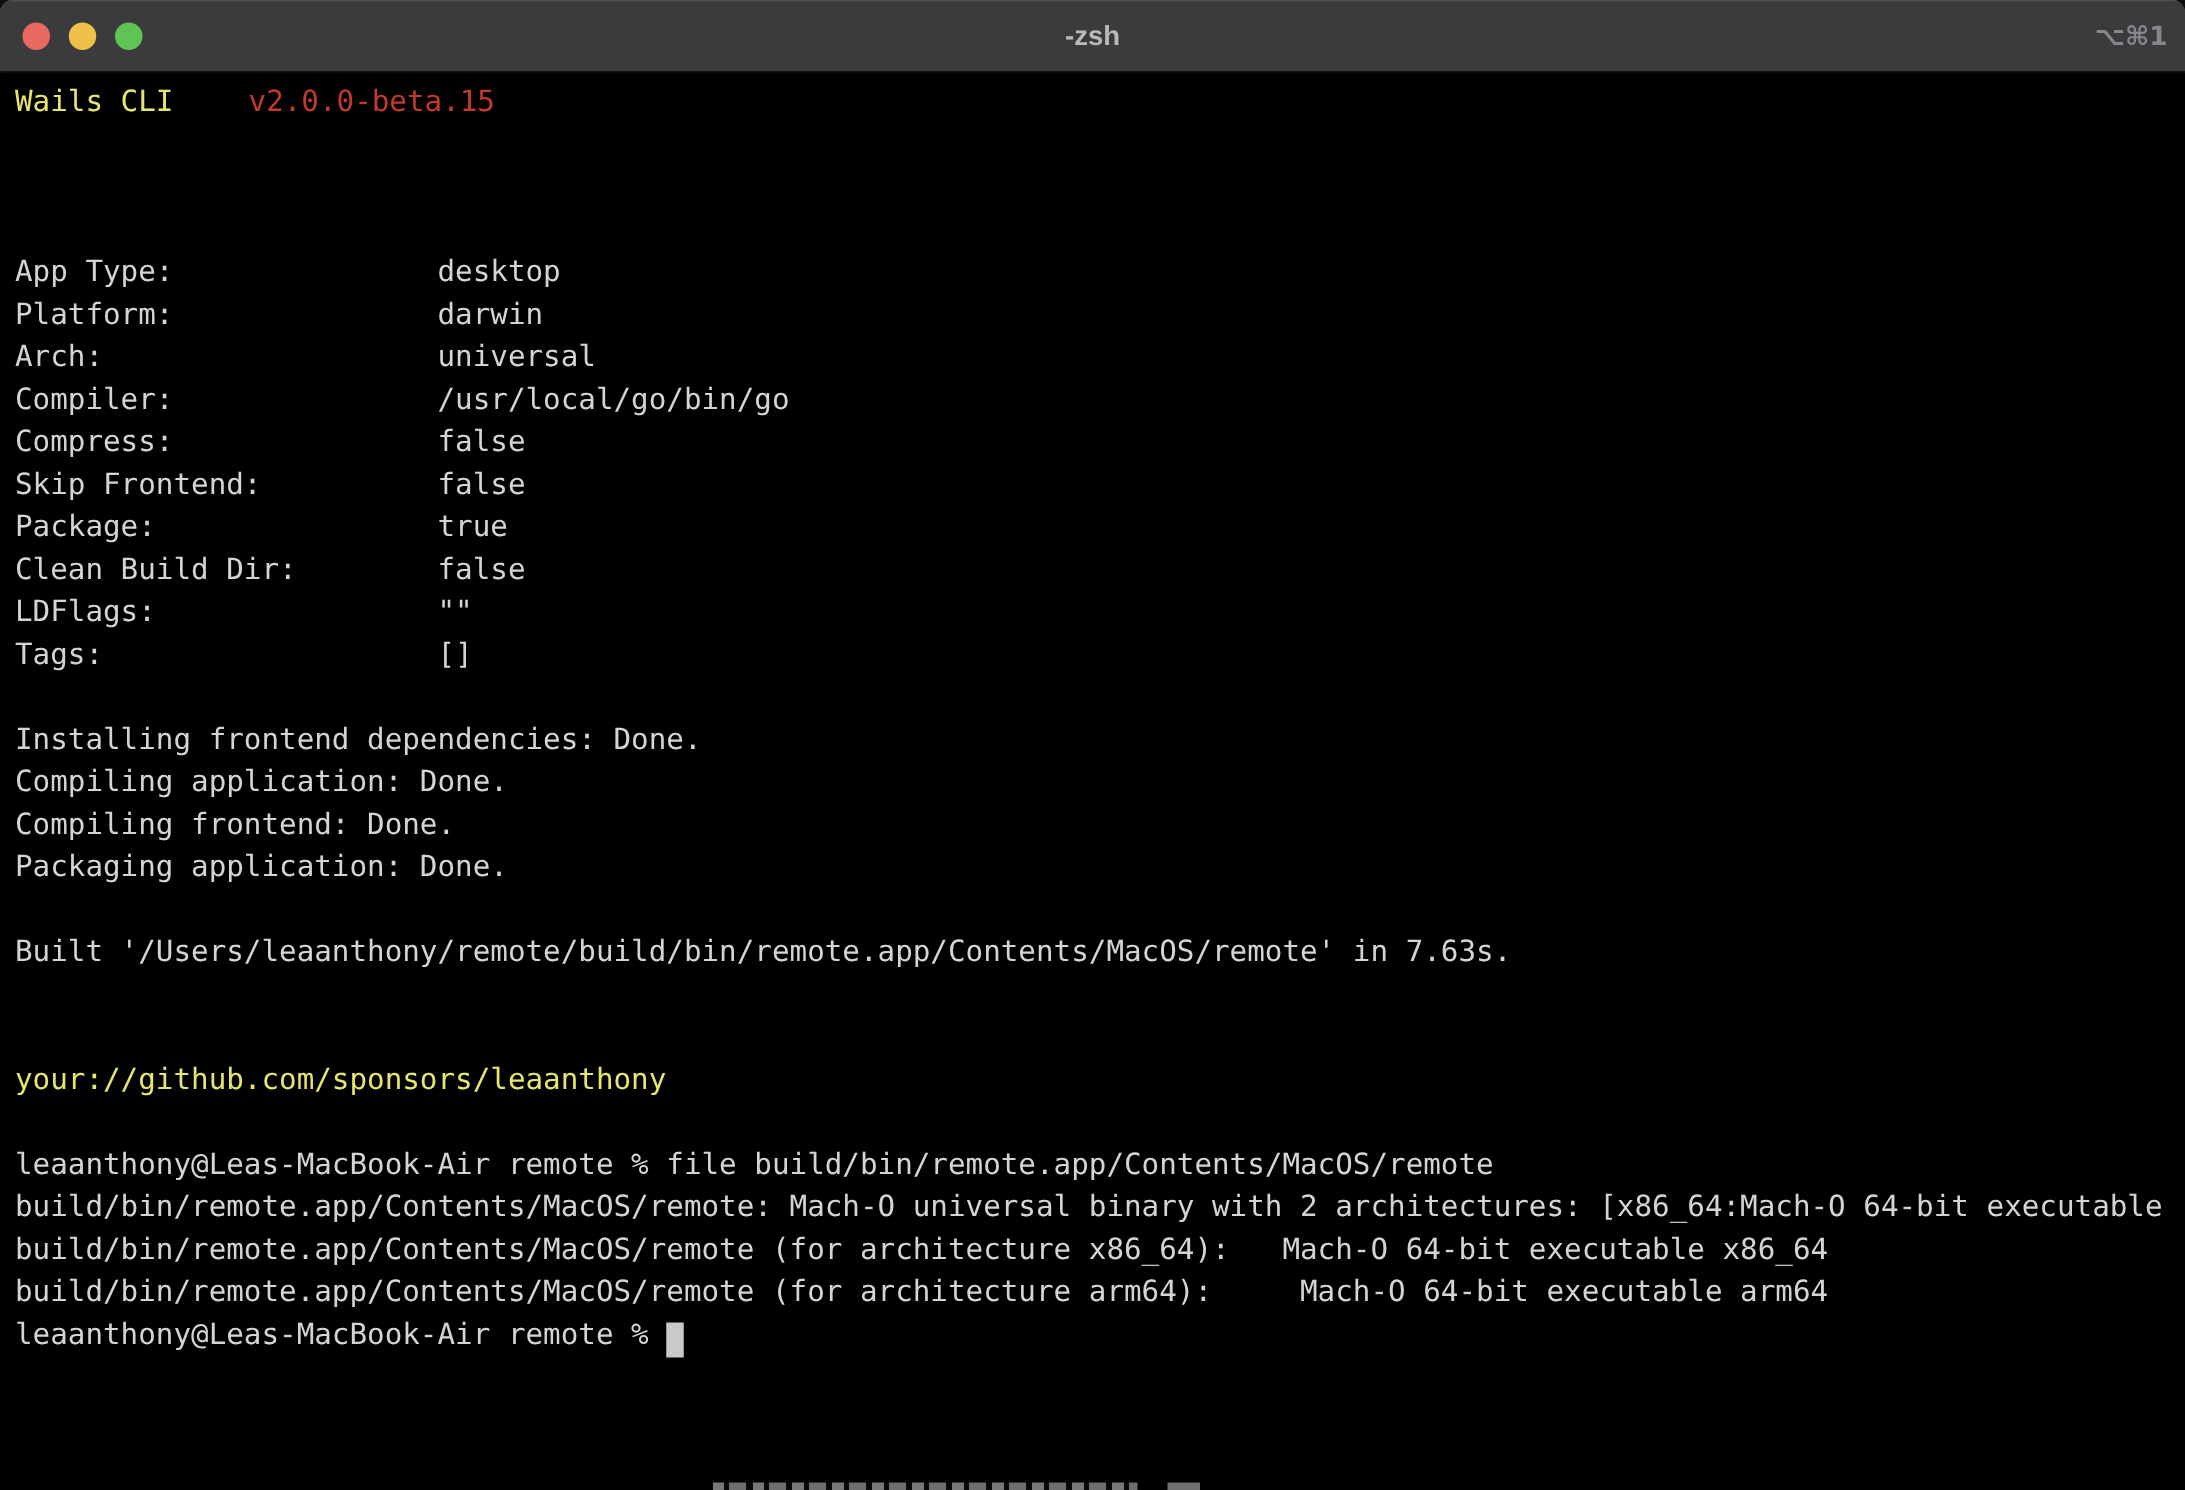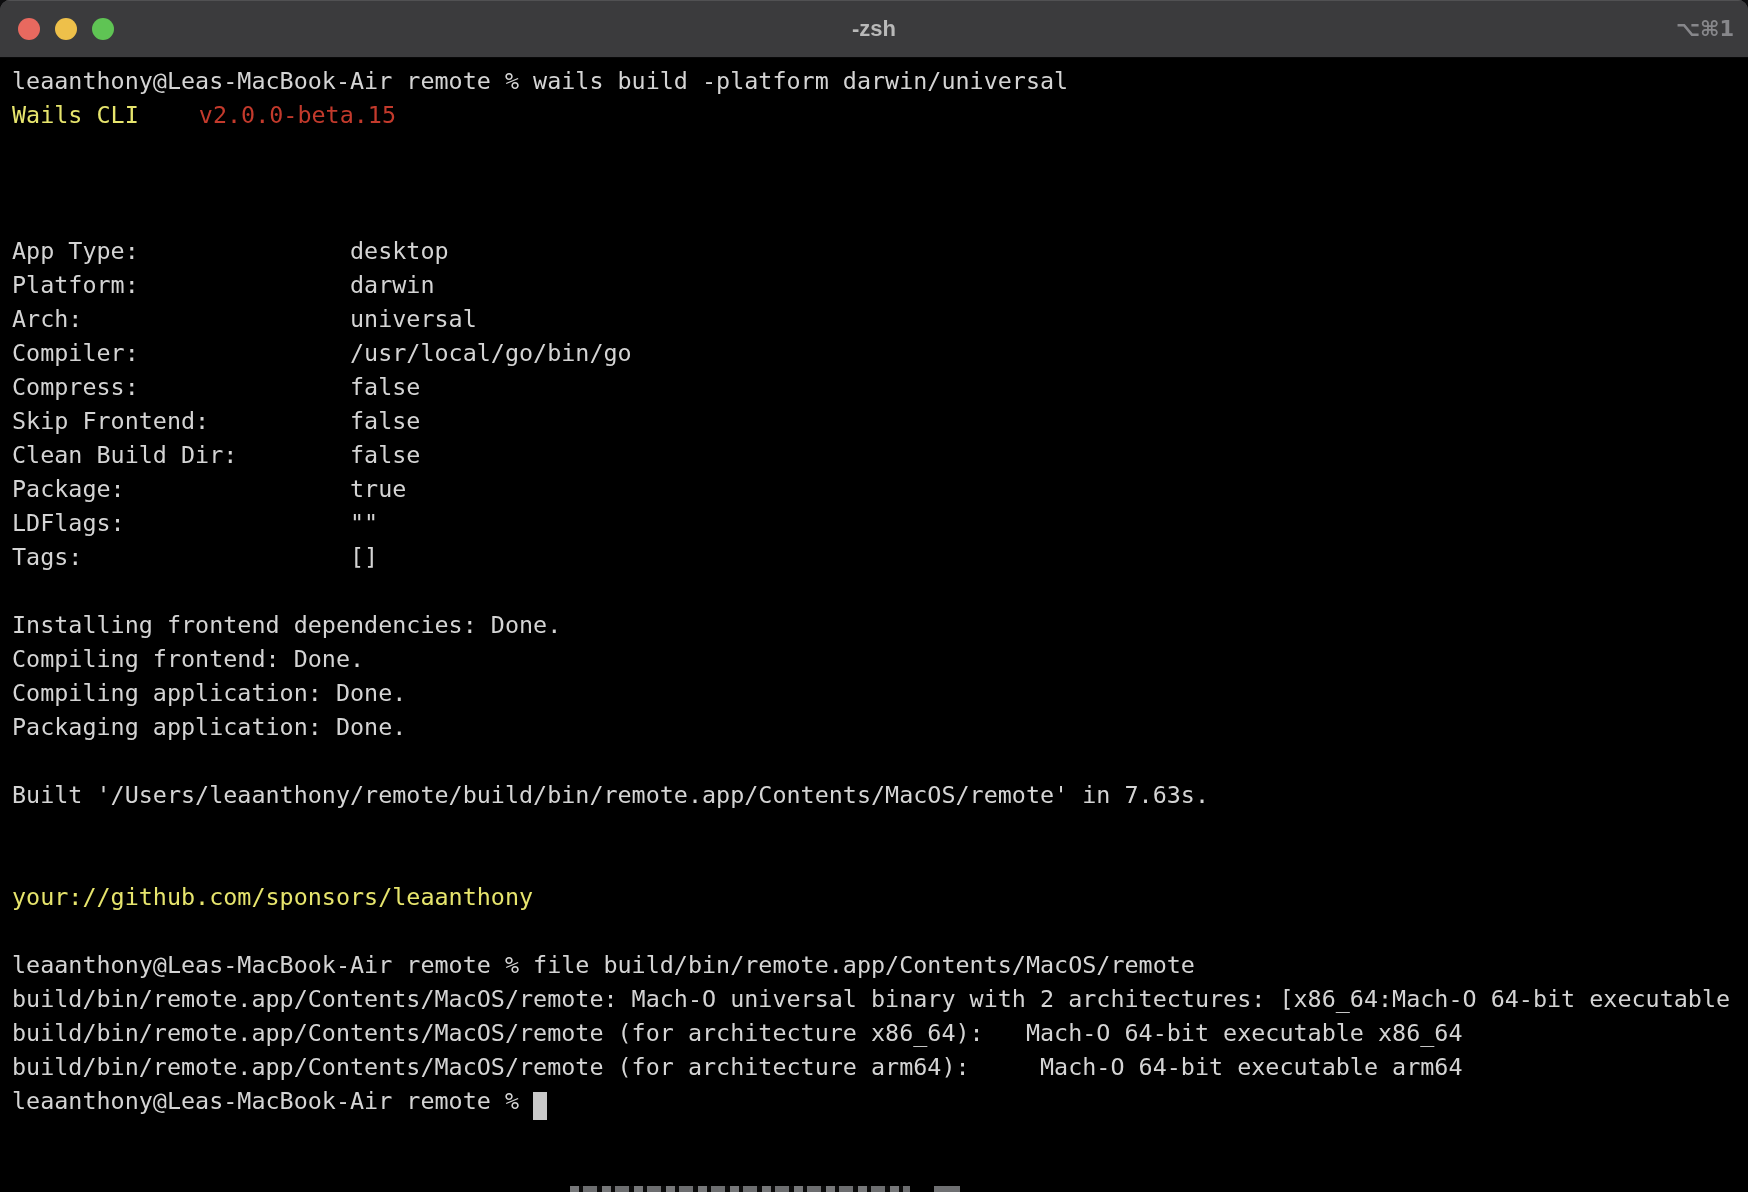--- a/index.html
+++ b/index.html
@@ -102,39 +102,38 @@
     <div class="lights">
       <span class="light red"></span>
       <span class="light yellow"></span>
       <span class="light green"></span>
     </div>
     <div class="title">-zsh</div>
     <div class="shortcut">⌥⌘1</div>
   </div>
   <div class="screen" id="screen">
     <div id="lines">
-        <div class="line"><span class="seg-default">leaanthony@Leas-MacBook-Air remote % wails build -platform darwin/universal</span></div>
         <div class="line"><span class="seg-yellow">Wails CLI </span><span class="seg-red">v2.0.0-beta.15</span></div>
         <div class="line"></div>
         <div class="line"></div>
         <div class="line"></div>
         <div class="line"><span class="seg-default">App Type:               desktop</span></div>
         <div class="line"><span class="seg-default">Platform:               darwin</span></div>
         <div class="line"><span class="seg-default">Arch:                   universal</span></div>
         <div class="line"><span class="seg-default">Compiler:               /usr/local/go/bin/go</span></div>
         <div class="line"><span class="seg-default">Compress:               false</span></div>
         <div class="line"><span class="seg-default">Skip Frontend:          false</span></div>
+        <div class="line"><span class="seg-default">Package:                true</span></div>
         <div class="line"><span class="seg-default">Clean Build Dir:        false</span></div>
-        <div class="line"><span class="seg-default">Package:                true</span></div>
         <div class="line"><span class="seg-default">LDFlags:                ""</span></div>
         <div class="line"><span class="seg-default">Tags:                   []</span></div>
         <div class="line"></div>
         <div class="line"><span class="seg-default">Installing frontend dependencies: Done.</span></div>
+        <div class="line"><span class="seg-default">Compiling application: Done.</span></div>
         <div class="line"><span class="seg-default">Compiling frontend: Done.</span></div>
-        <div class="line"><span class="seg-default">Compiling application: Done.</span></div>
         <div class="line"><span class="seg-default">Packaging application: Done.</span></div>
         <div class="line"></div>
         <div class="line"><span class="seg-default">Built '/Users/leaanthony/remote/build/bin/remote.app/Contents/MacOS/remote' in 7.63s.</span></div>
         <div class="line"></div>
         <div class="line"></div>
         <div class="line"><span class="seg-yellow">your://github.com/sponsors/leaanthony</span></div>
         <div class="line"></div>
         <div class="line"><span class="seg-default">leaanthony@Leas-MacBook-Air remote % file build/bin/remote.app/Contents/MacOS/remote</span></div>
         <div class="line"><span class="seg-default">build/bin/remote.app/Contents/MacOS/remote: Mach-O universal binary with 2 architectures: [x86_64:Mach-O 64-bit executable</span></div>
         <div class="line"><span class="seg-default">build/bin/remote.app/Contents/MacOS/remote (for architecture x86_64):   Mach-O 64-bit executable x86_64</span></div>

